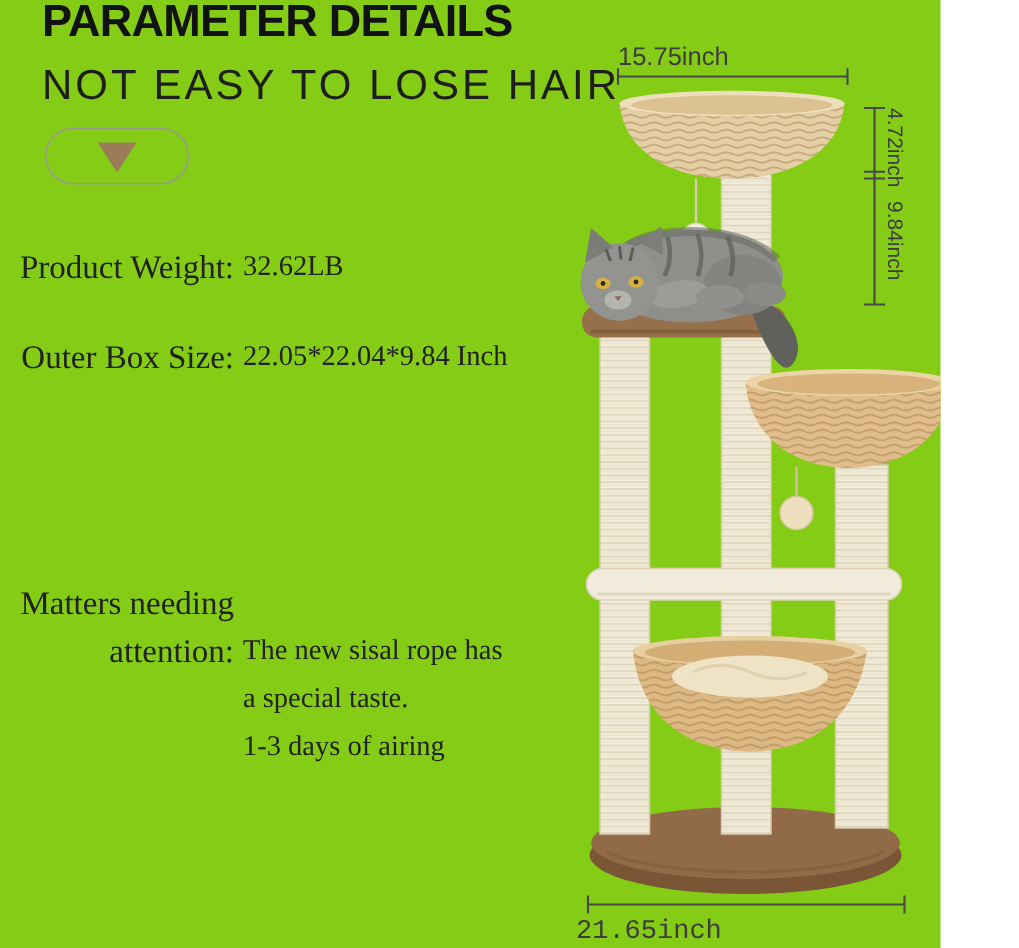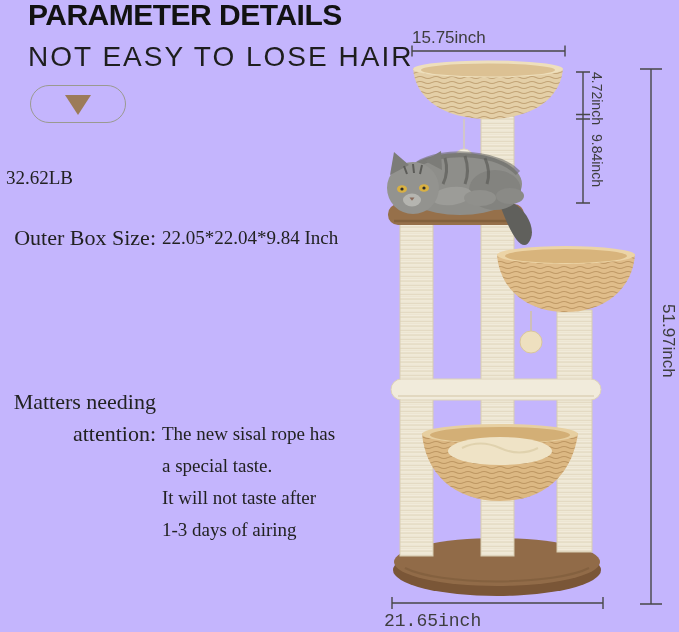--- a/index.html
+++ b/index.html
@@ -1,18 +1,18 @@
 <!DOCTYPE html>
 <html><head>
 <meta charset="utf-8">
 <style>
   * { margin:0; padding:0; box-sizing:border-box; }
   html,body { background:#fff; }
   .stage {
-    position:relative; width:679px; height:632px; overflow:hidden; background:#c4b5fd;
+    position:relative; width:627px; height:632px; overflow:hidden; background:#84cc16;
     font-family:"Liberation Sans", sans-serif;
   }
   .title {
     position:absolute; left:28px; top:-2px;
     font-size:30px; font-weight:700; color:#121212; letter-spacing:-0.5px;
     font-family:"Liberation Sans", sans-serif;
   }
   .subtitle {
     position:absolute; left:28px; top:41px;
     font-size:28px; font-weight:400; color:#1e1e1e; letter-spacing:2px;
@@ -53,20 +53,21 @@
 
 <div class="stage">
 
   <div class="title">PARAMETER DETAILS</div>
   <div class="subtitle">NOT EASY TO LOSE HAIR</div>
   <div class="pill">
     <div class="tri"></div>
   </div>
 
   <div class="spec-row" id="row-weight">
+    <div class="spec-label">Product Weight:</div>
     <div class="spec-value">
       <div>32.62LB</div>
     </div>
   </div>
 
   <div class="spec-row" id="row-box">
     <div class="spec-label">Outer Box Size:</div>
     <div class="spec-value">
       <div>22.05*22.04*9.84 Inch</div>
     </div>
@@ -74,21 +75,20 @@
 
 
   <div class="spec-row" id="row-matters">
     <div class="spec-label">
       <div>Matters needing</div>
       <div>attention:</div>
     </div>
     <div class="spec-value">
       <div>The new sisal rope has</div>
       <div>a special taste.</div>
-      <div>It will not taste after</div>
       <div>1-3 days of airing</div>
     </div>
   </div>
 
   <svg class="figure-svg" width="299" height="632" viewBox="380 0 299 632" xmlns="http://www.w3.org/2000/svg">
     <defs>
       <pattern id="sisal" width="5" height="4.5" patternUnits="userSpaceOnUse">
         <rect width="5" height="4.5" fill="#f2ecdb"></rect>
         <path d="M0,2 H5" stroke="#e1d7bd" stroke-width="1.3"></path>
         <path d="M0,4.2 H5" stroke="#eae1cb" stroke-width="0.8"></path>

